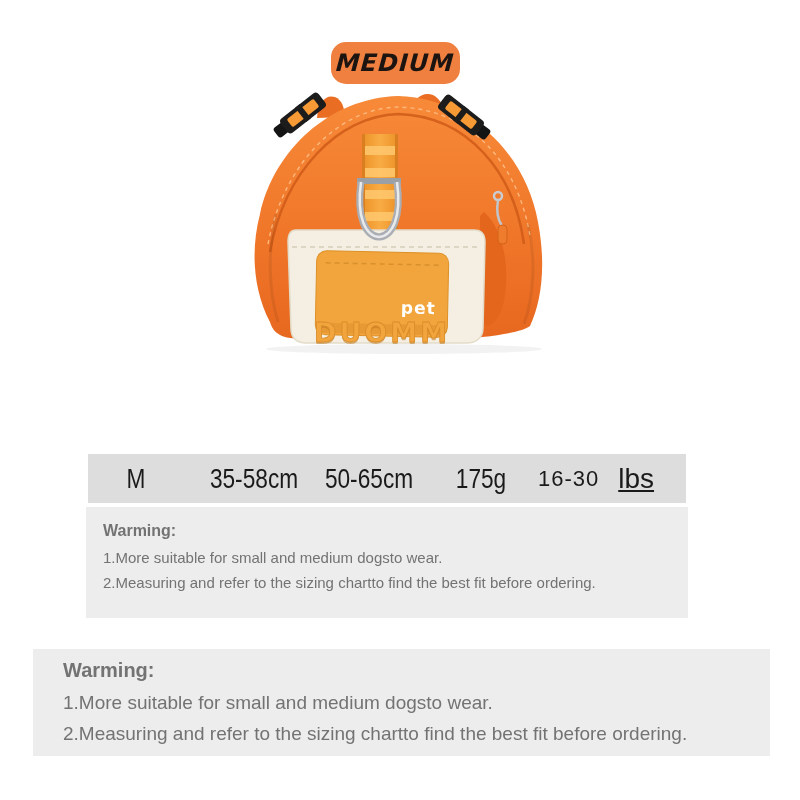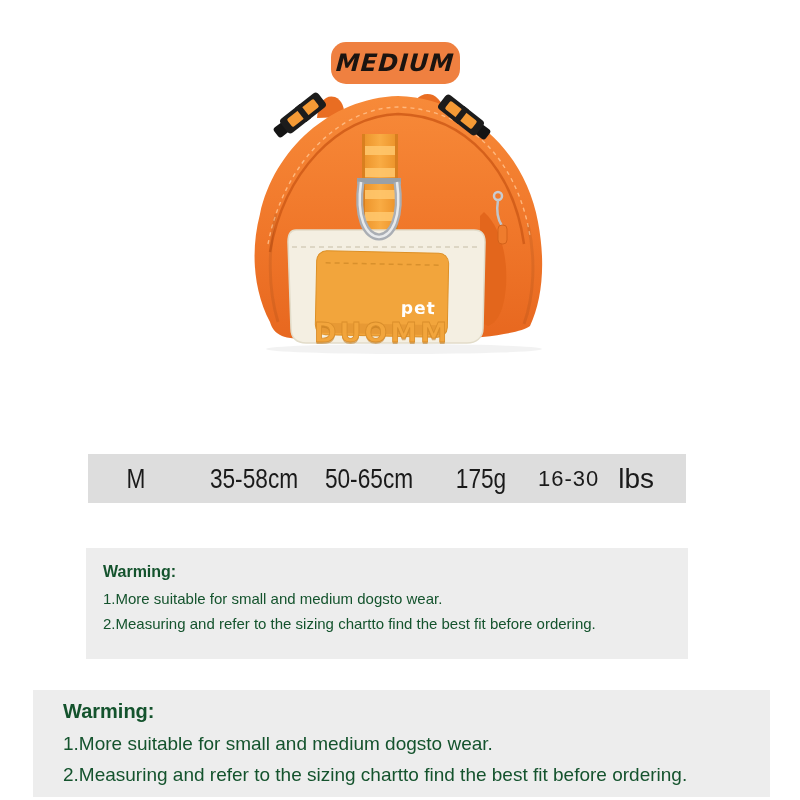--- a/index.html
+++ b/index.html
@@ -52,24 +52,24 @@
   .td-size  { left:48px;  }
   .td-neck  { left:166px; }
   .td-chest { left:281px; }
   .td-itemw { left:393px; }
   .td-weight {
     position:absolute; top:50%; left:508px;
     transform:translate(-50%,-50%); white-space:nowrap;
     display:flex; align-items:center; gap:19px;
   }
   .td-weight .range { font-size:22px; letter-spacing:1px; }
-  .td-weight .unit  { font-size:28px; }
+  .td-weight .unit  { font-size:28px;text-decoration:underline; }
 
   
-  .warnbox { position:absolute; background:#ededed; color:#14532d; box-sizing:border-box;margin-top:41px; }
+  .warnbox { position:absolute; background:#ededed; color:#737373; box-sizing:border-box; }
   .warn-s { left:86px; top:507px; width:602px; height:111px; padding:15px 10px 0 17px; }
   .warn-s .wtitle { font-size:16px; font-weight:bold; margin-bottom:9px; }
   .warn-s .wline  { font-size:15px; margin-bottom:8px; }
   .warn-l { left:33px; top:649px; width:737px; height:107px; padding:10px 10px 0 30px; }
   .warn-l .wtitle { font-size:20px; font-weight:bold; margin-bottom:10px; }
   .warn-l .wline  { font-size:19px; margin-bottom:9px; }
 </style>
 </head>
 <body>
 

